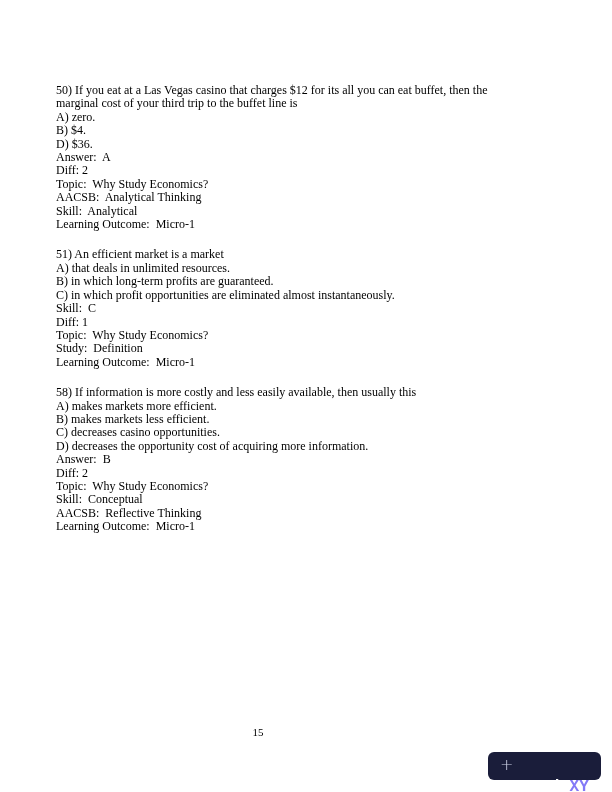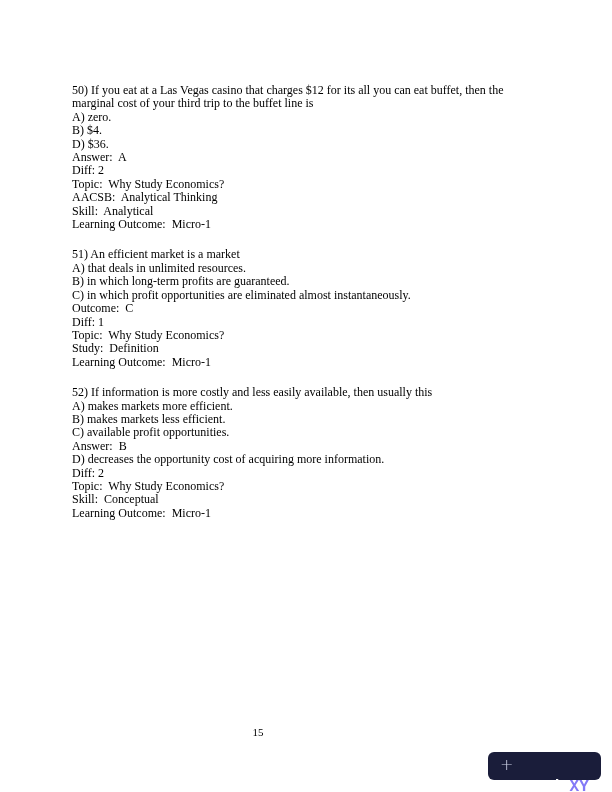--- a/index.html
+++ b/index.html
@@ -10,21 +10,21 @@
     width: 612px;
     height: 792px;
     background: #ffffff;
     position: relative;
     font-family: "Liberation Serif", serif;
     color: #000000;
     overflow: hidden;
   }
   .content {
     position: absolute;
-    left: 72px;
+    left: 56px;
     top: 84px;
     width: 468px;
     font-size: 12px;
     line-height: 13.4px;
   }
   .question {
     margin-bottom: 17px;
   }
   .line {
     white-space: pre-wrap;
@@ -84,37 +84,38 @@
     <div class="line">AACSB:  Analytical Thinking</div>
     <div class="line">Skill:  Analytical</div>
     <div class="line">Learning Outcome:  Micro-1</div>
   </section>
 
   <section class="question">
     <div class="line">51) An efficient market is a market</div>
     <div class="line">A) that deals in unlimited resources.</div>
     <div class="line">B) in which long-term profits are guaranteed.</div>
     <div class="line">C) in which profit opportunities are eliminated almost instantaneously.</div>
-    <div class="line">Outcome:  C</div>
+    <div class="line">Skill:  C</div>
     <div class="line">Diff: 1</div>
     <div class="line">Topic:  Why Study Economics?</div>
     <div class="line">Study:  Definition</div>
     <div class="line">Learning Outcome:  Micro-1</div>
   </section>
 
   <section class="question">
-    <div class="line">52) If information is more costly and less easily available, then usually this</div>
+    <div class="line">58) If information is more costly and less easily available, then usually this</div>
     <div class="line">A) makes markets more efficient.</div>
     <div class="line">B) makes markets less efficient.</div>
-    <div class="line">C) available profit opportunities.</div>
+    <div class="line">C) decreases casino opportunities.</div>
+    <div class="line">D) decreases the opportunity cost of acquiring more information.</div>
     <div class="line">Answer:  B</div>
-    <div class="line">D) decreases the opportunity cost of acquiring more information.</div>
     <div class="line">Diff: 2</div>
     <div class="line">Topic:  Why Study Economics?</div>
     <div class="line">Skill:  Conceptual</div>
+    <div class="line">AACSB:  Reflective Thinking</div>
     <div class="line">Learning Outcome:  Micro-1</div>
   </section>
 
 </div>
 
 <div class="page-number">15</div>
 
 <div class="logo">
   <span class="logo-plus">+</span>
   <span class="logo-text"><span class="logo-study">Study</span><span class="logo-xy">XY</span></span>

